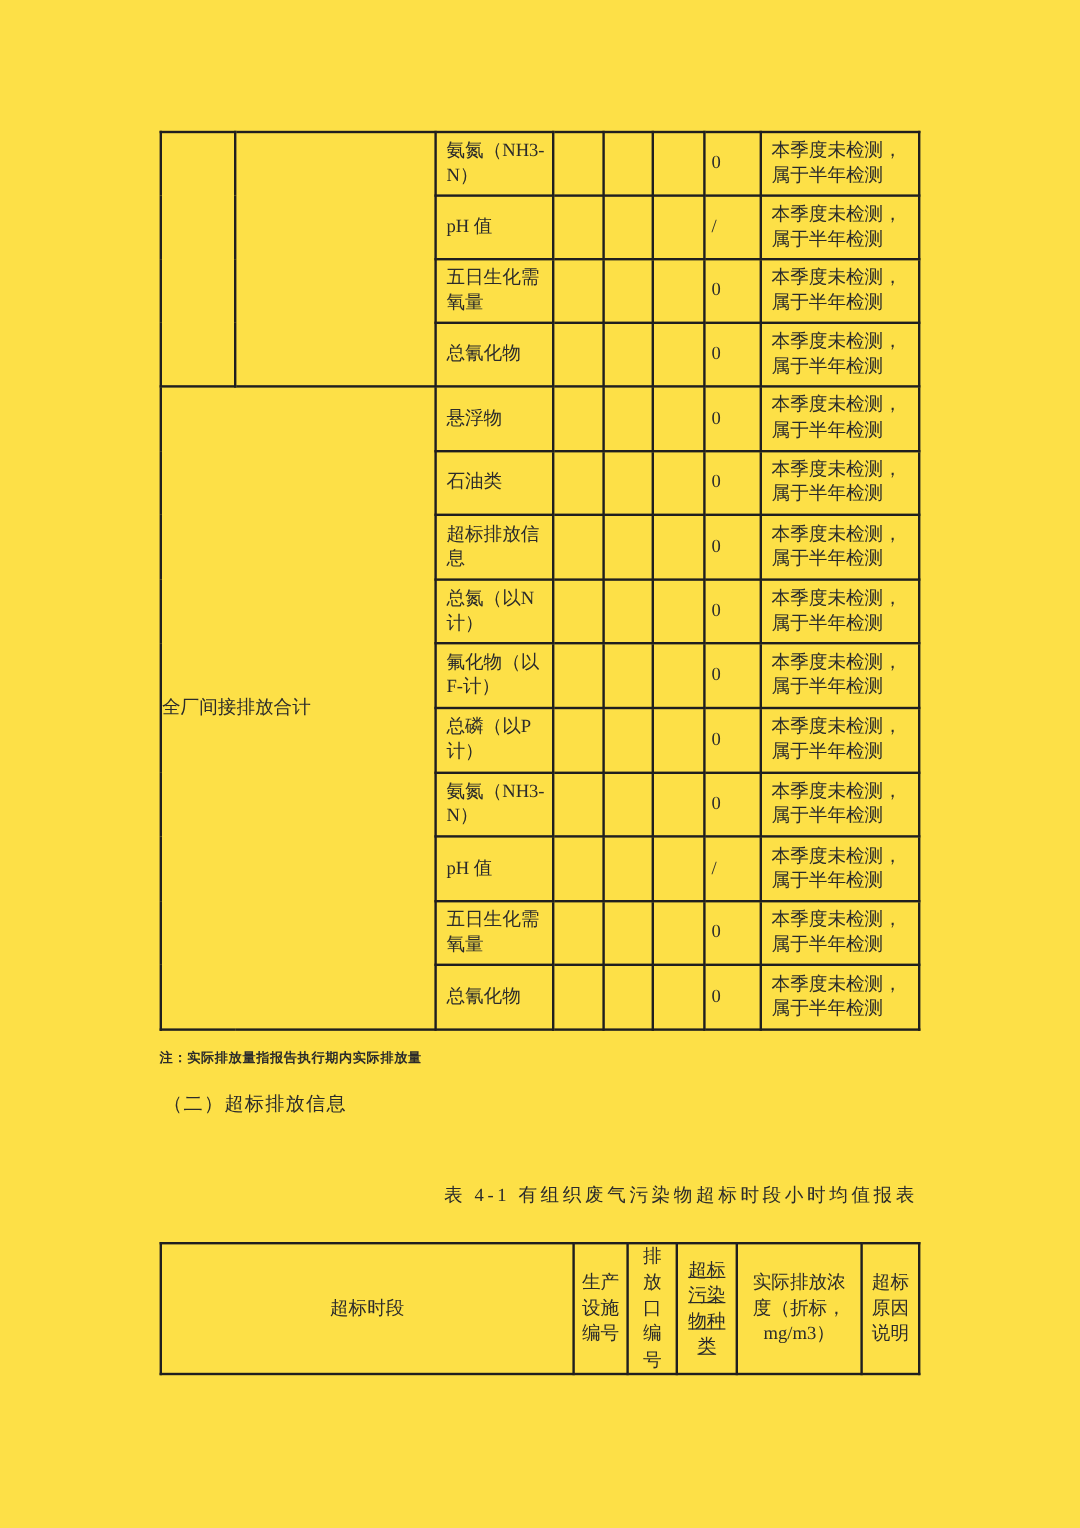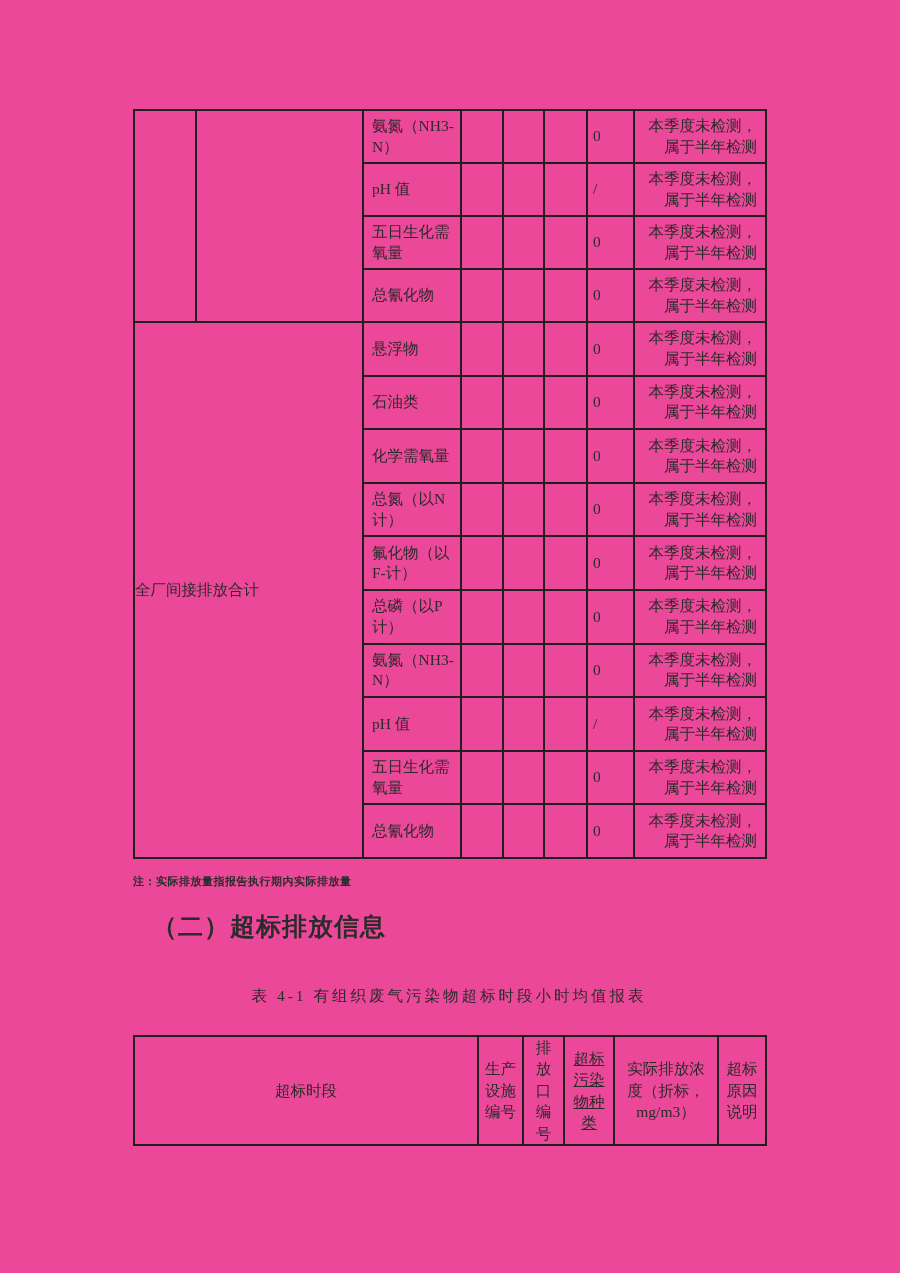--- a/index.html
+++ b/index.html
@@ -4,53 +4,53 @@
 <style>
   * { margin: 0; padding: 0; box-sizing: border-box; }
   html, body { background: #ffffff; }
   body {
     width: 900px; height: 1273px;
     position: relative;
     font-family: "Liberation Serif", "DejaVu Serif", serif;
     color: #2b2b2b;
     overflow: hidden;
   }
-  .page { position: absolute; inset: 0; background: #ec4899; }
+  .page { position: absolute; inset: 0; background: #fde047; }
 
   table { border-collapse: collapse; table-layout: fixed; }
 
   
   .t1 { position: absolute; left: 133px; top: 109px; width: 632px; }
   .t1 td {
     border: 2px solid #1f1f1f;
     font-size: 15.5px;
     line-height: 1.32;
     vertical-align: middle;
     overflow: hidden;
   }
   .t1 tr.sec1-row { height: 53px; }
   .t1 tr.sec2-row { height: 53.6px; }
   td.pollutant { padding: 4px 5px 4px 8px; text-align: left; }
   td.val { padding: 4px 2px 4px 5px; text-align: left; }
-  td.note { padding: 4px 8px; text-align: right; }
+  td.note { padding: 4px 8px; text-align: left; }
   td.group { text-align: left; vertical-align: middle; }
   td.blank { }
 
   
   .footnote {
     position: absolute; left: 133px; top: 874px;
     font-size: 11px; font-weight: bold; letter-spacing: 0.5px;
   }
   .heading {
     position: absolute; left: 136px; top: 910px;
-    font-size: 25px; font-weight: 700; letter-spacing: 1px; margin-left: 16px;
+    font-size: 16px; font-weight: 400; letter-spacing: 1px;
   }
   .t2title {
     position: absolute; left: 133px; top: 986px; width: 632px;
-    text-align: center; font-size: 15.5px; letter-spacing: 3px;
+    text-align: right; font-size: 15.5px; letter-spacing: 3px;
   }
 
   
   .t2 { position: absolute; left: 133px; top: 1035px; width: 632px; }
   .t2 td {
     border: 2px solid #1f1f1f;
     font-size: 15.5px;
     line-height: 1.38;
     text-align: center;
     vertical-align: middle;
@@ -128,21 +128,21 @@
       </tr>
       <tr class="sec2-row">
         <td class="pollutant">石油类</td>
         <td class="blank"></td>
         <td class="blank"></td>
         <td class="blank"></td>
         <td class="val">0</td>
         <td class="note">本季度未检测，属于半年检测</td>
       </tr>
       <tr class="sec2-row">
-        <td class="pollutant">化学需氧量</td>
+        <td class="pollutant">超标排放信息</td>
         <td class="blank"></td>
         <td class="blank"></td>
         <td class="blank"></td>
         <td class="val">0</td>
         <td class="note">本季度未检测，属于半年检测</td>
       </tr>
       <tr class="sec2-row">
         <td class="pollutant">总氮（以N计）</td>
         <td class="blank"></td>
         <td class="blank"></td>

